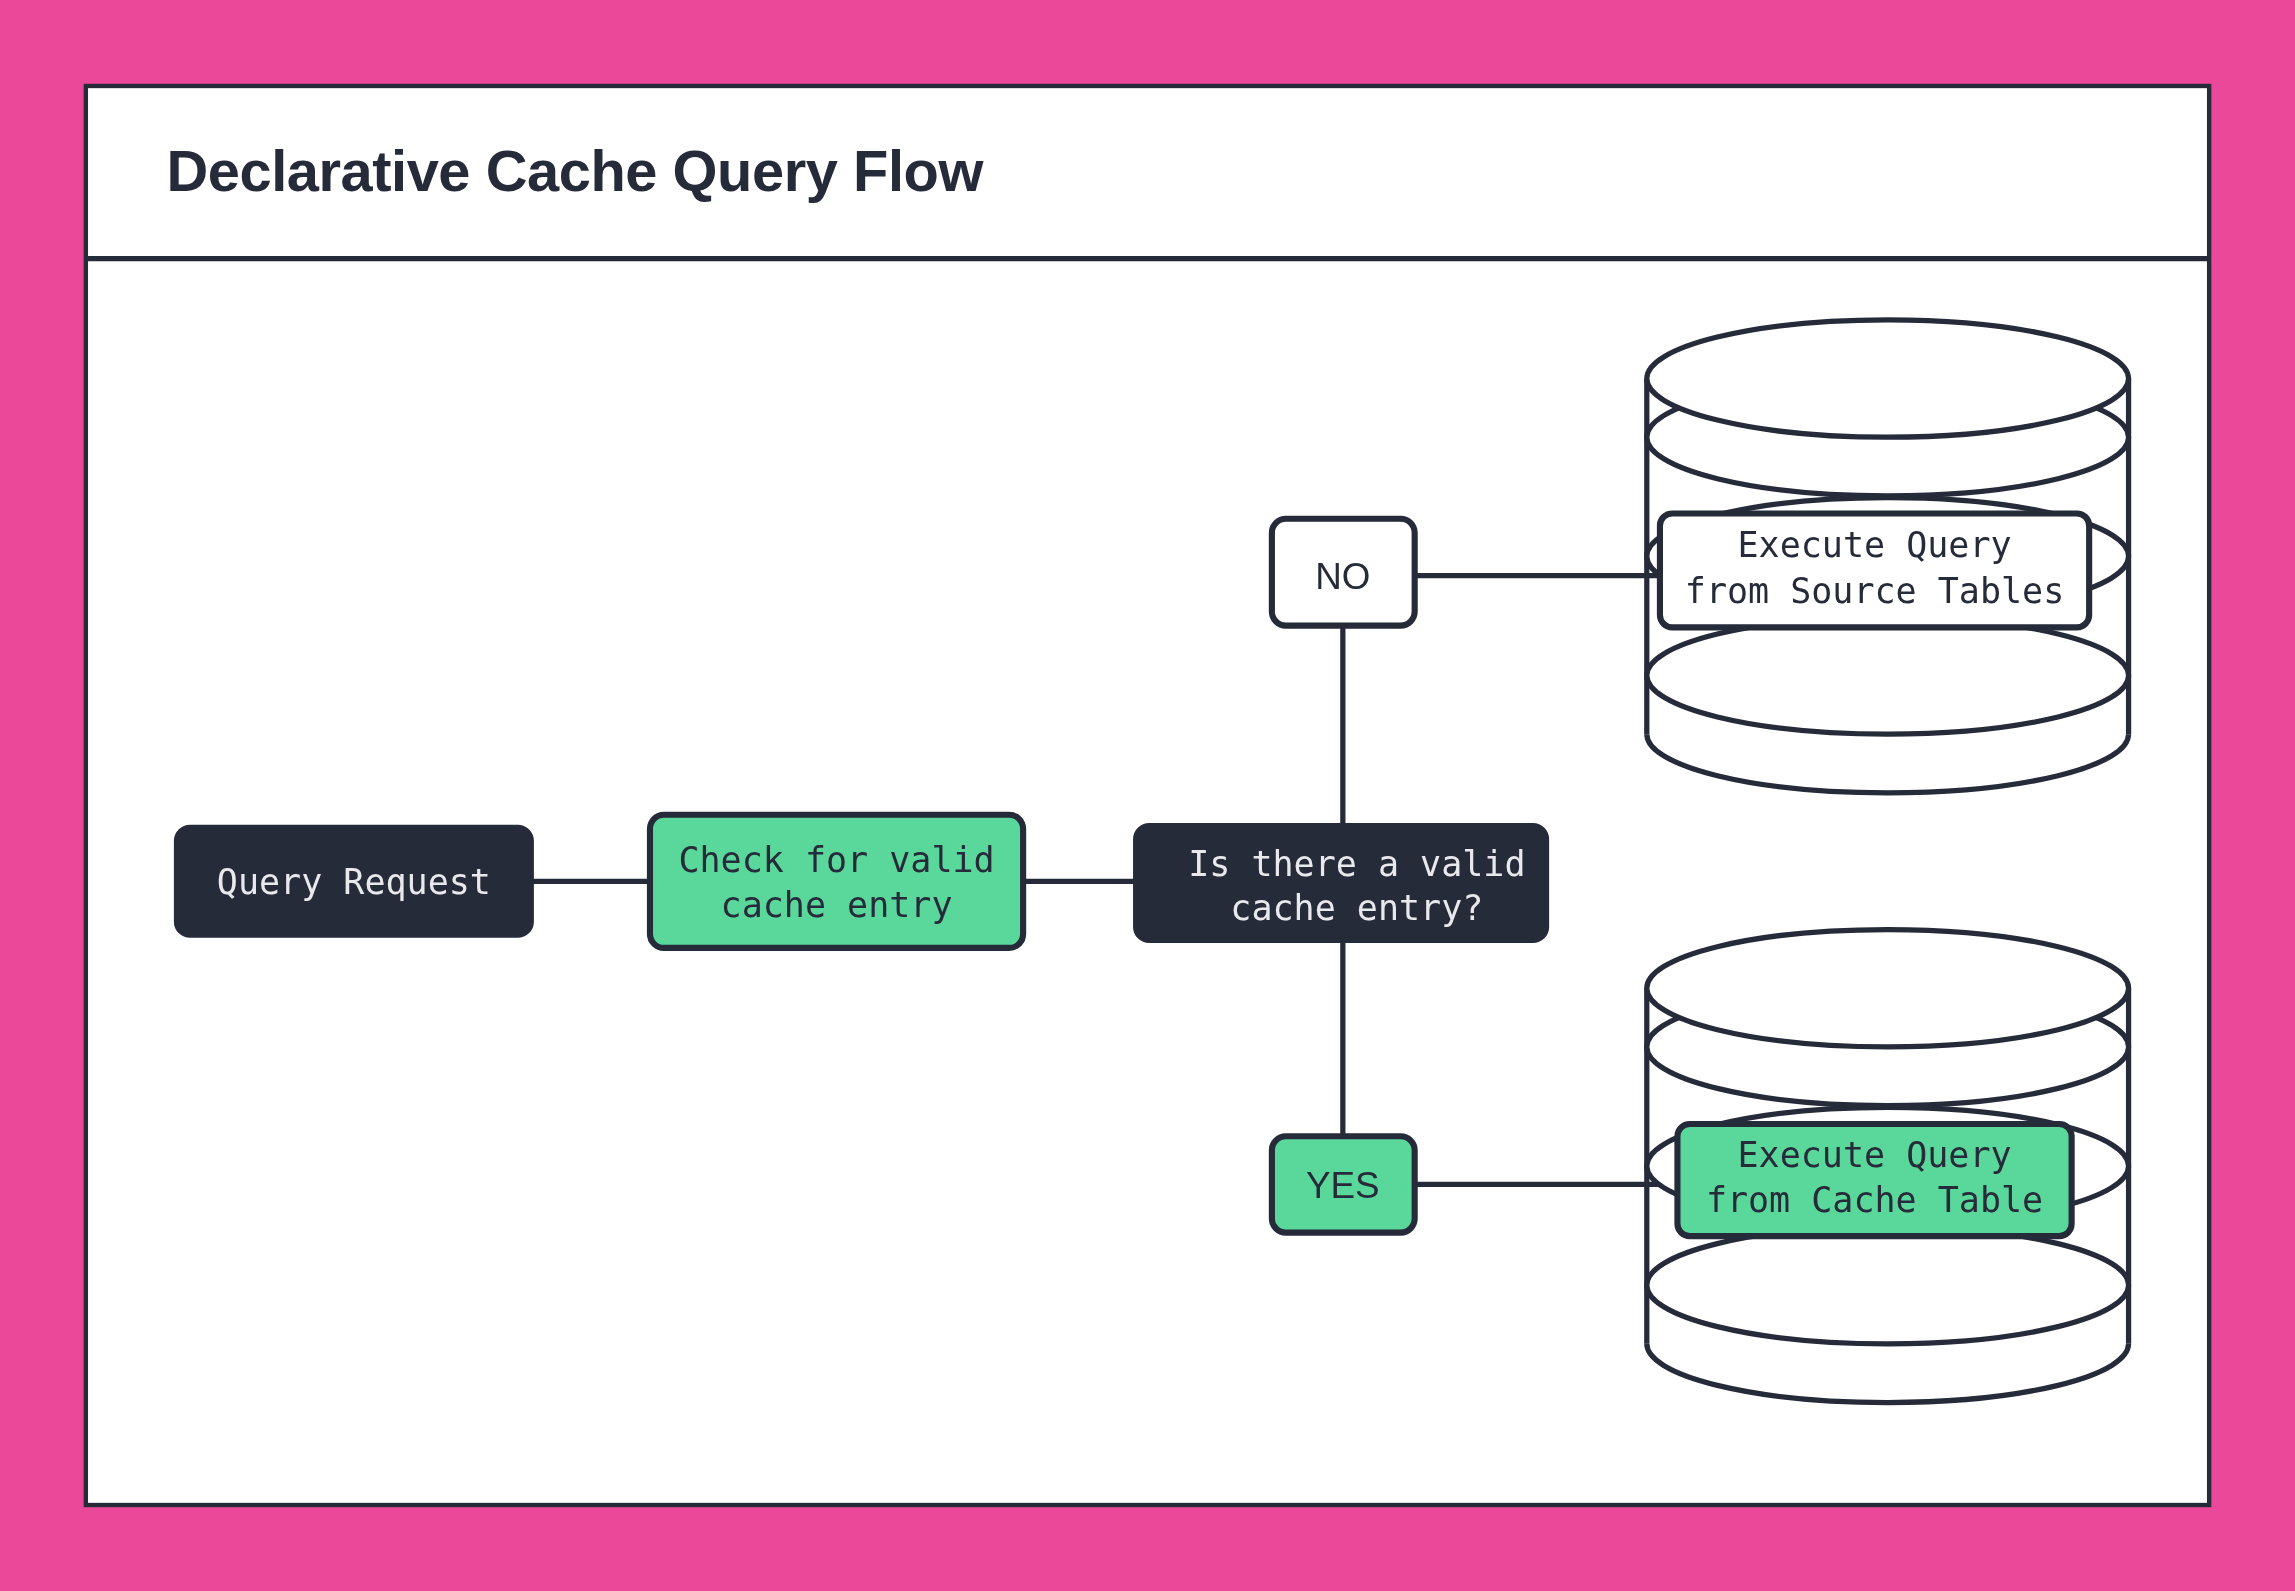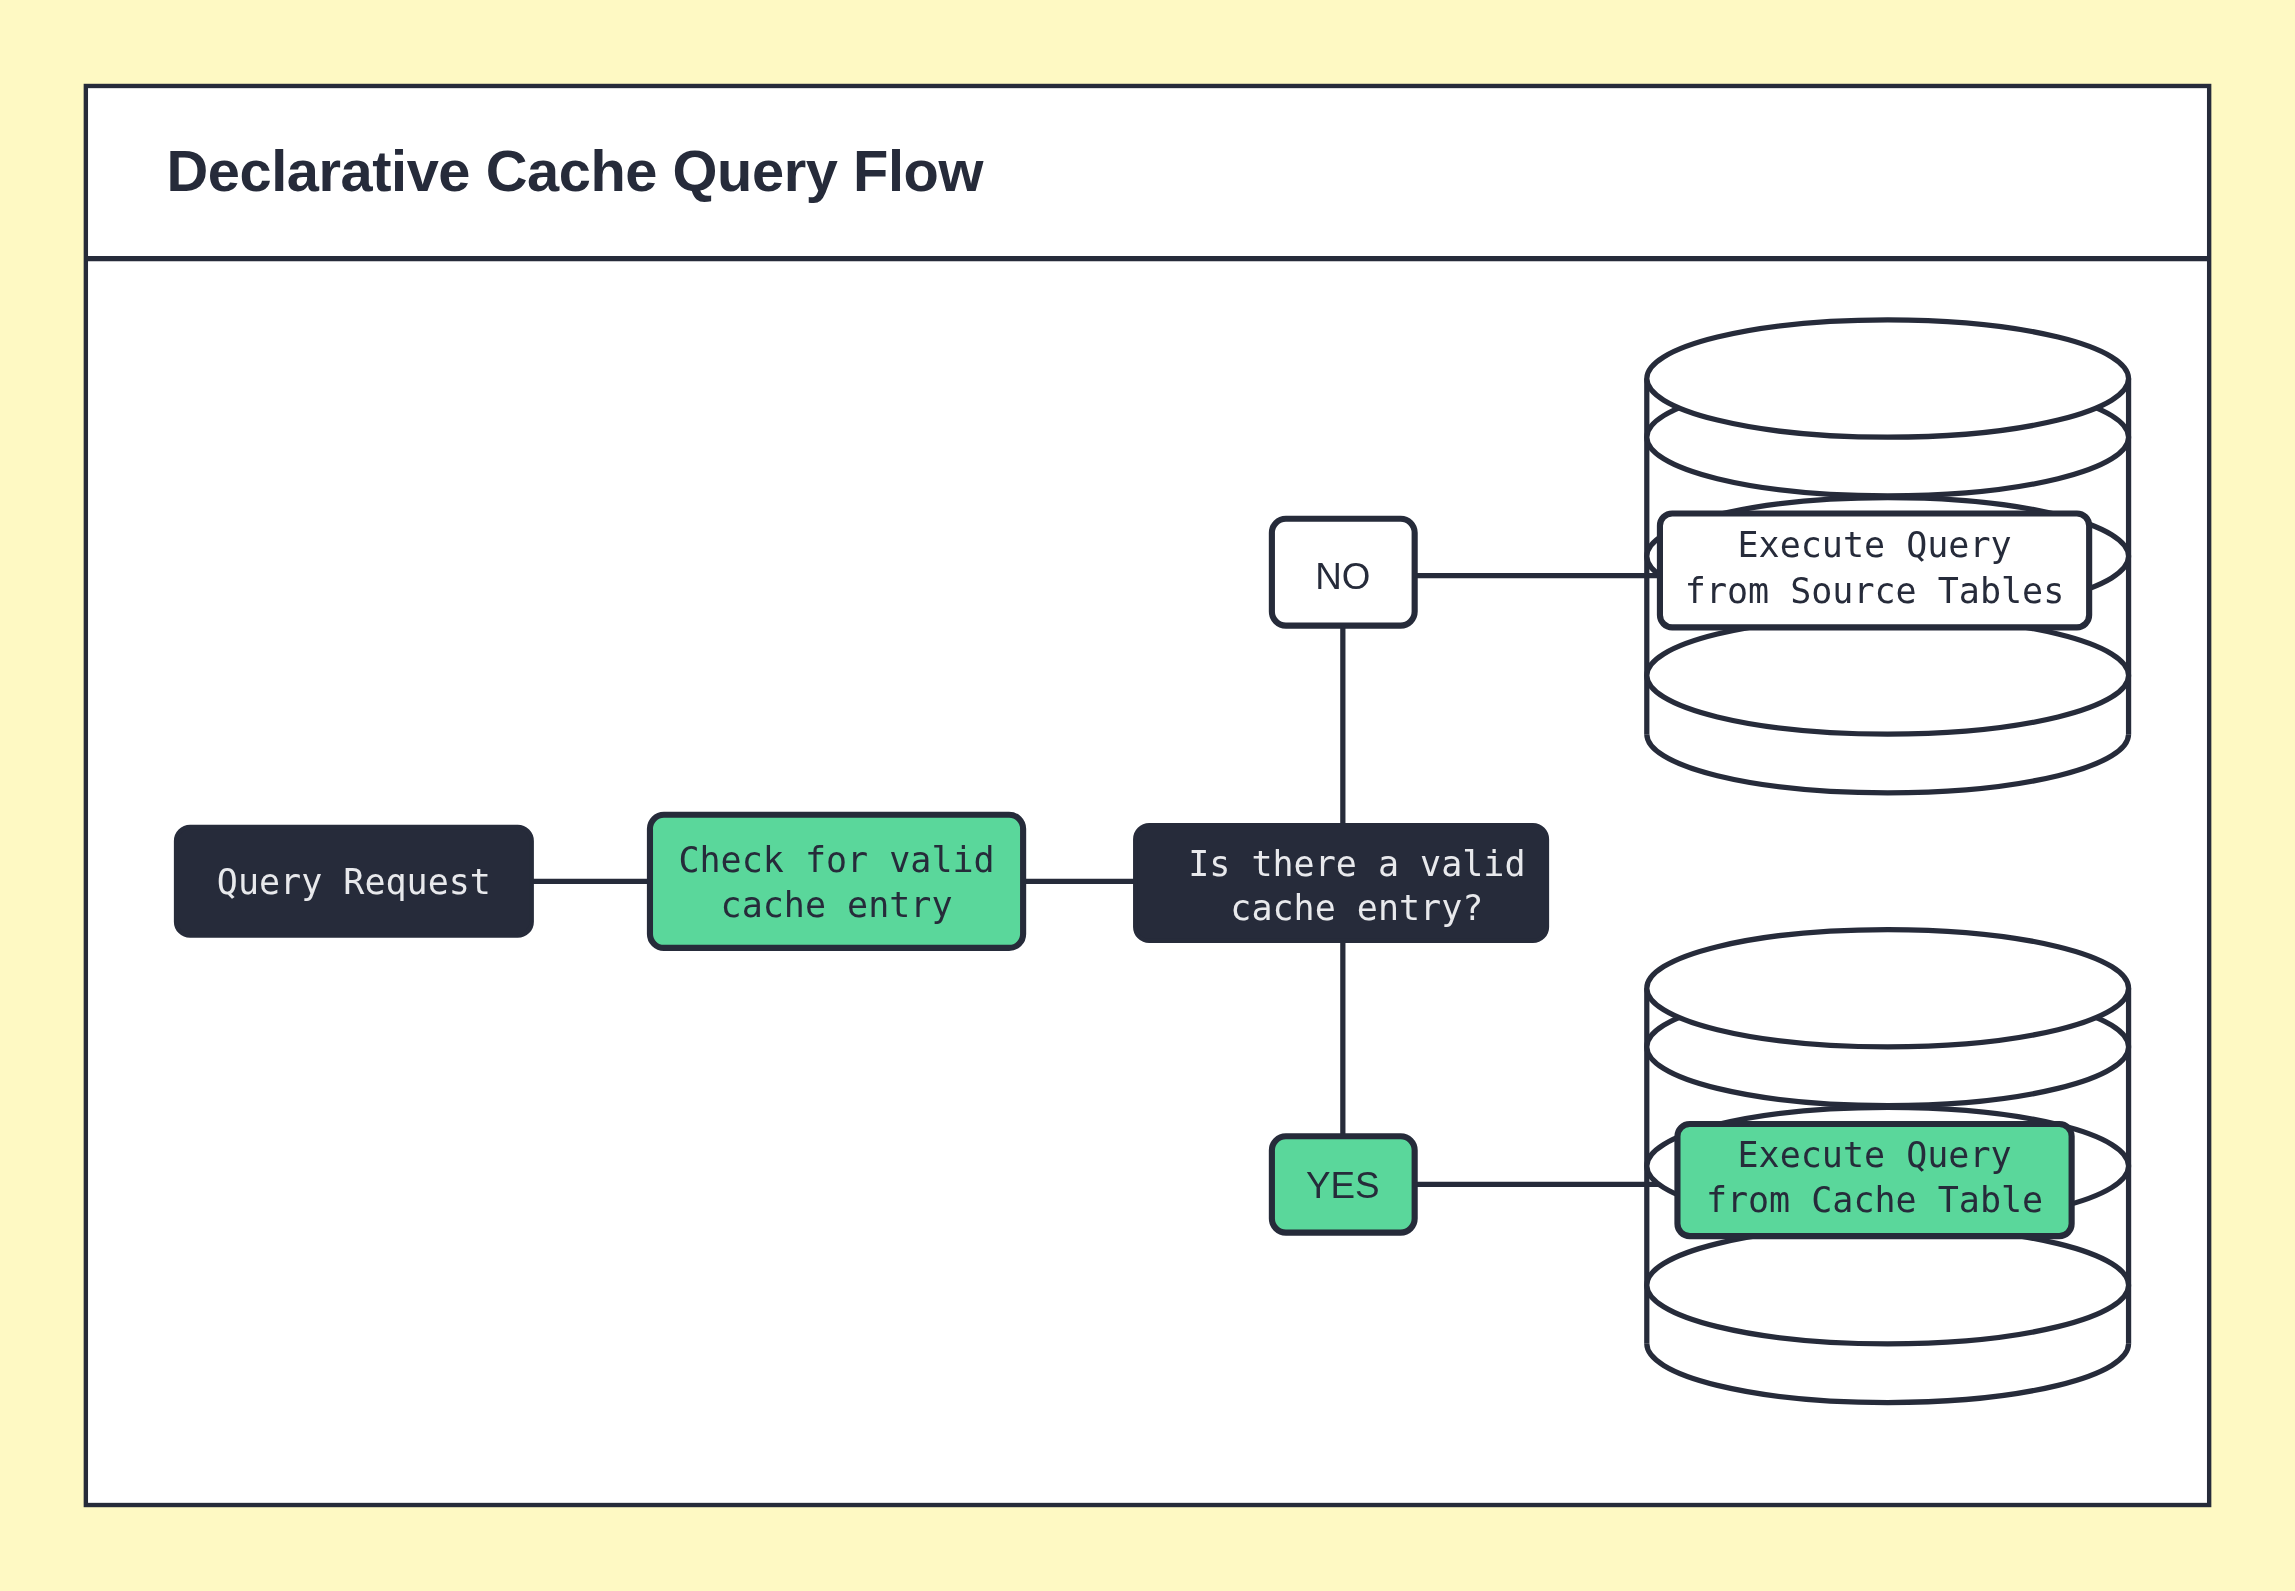--- a/index.html
+++ b/index.html
@@ -10,21 +10,21 @@
   body {
     width: 2295px;
     height: 1591px;
     font-family: "Liberation Sans", sans-serif;
     overflow: hidden;
   }
   #canvas {
     position: relative;
     width: 2295px;
     height: 1591px;
-    background: #fef9c3;
+    background: #ec4899;
   }
   svg#flow {
     display: block;
     width: 2295px;
     height: 1591px;
   }
   .frame-rect {
     fill: #ffffff;
     stroke: #262B3A;
     stroke-width: 5;

